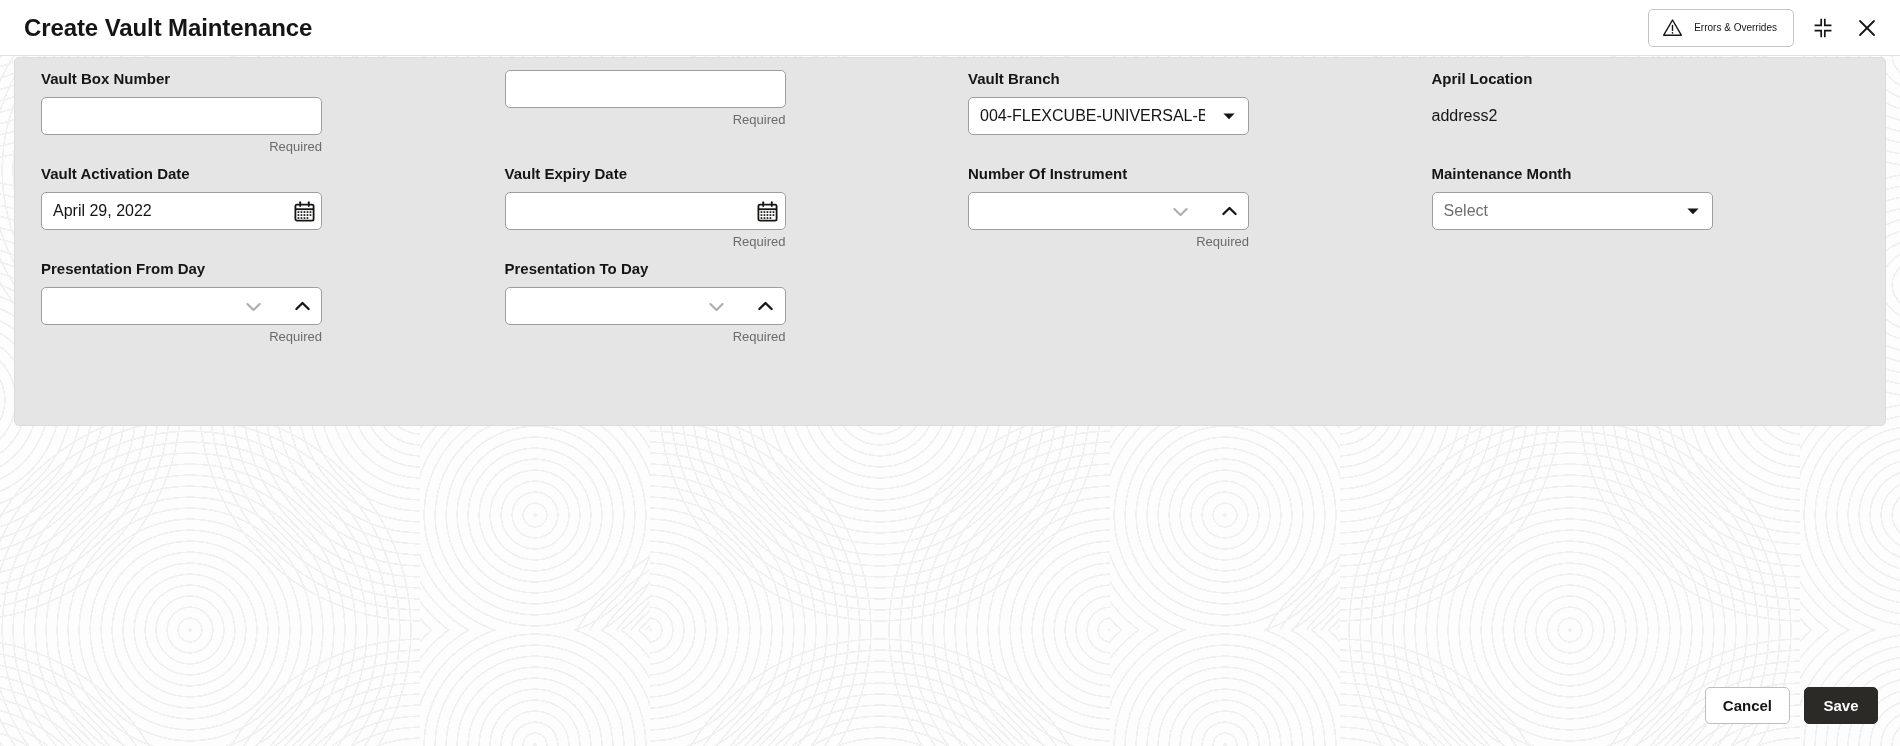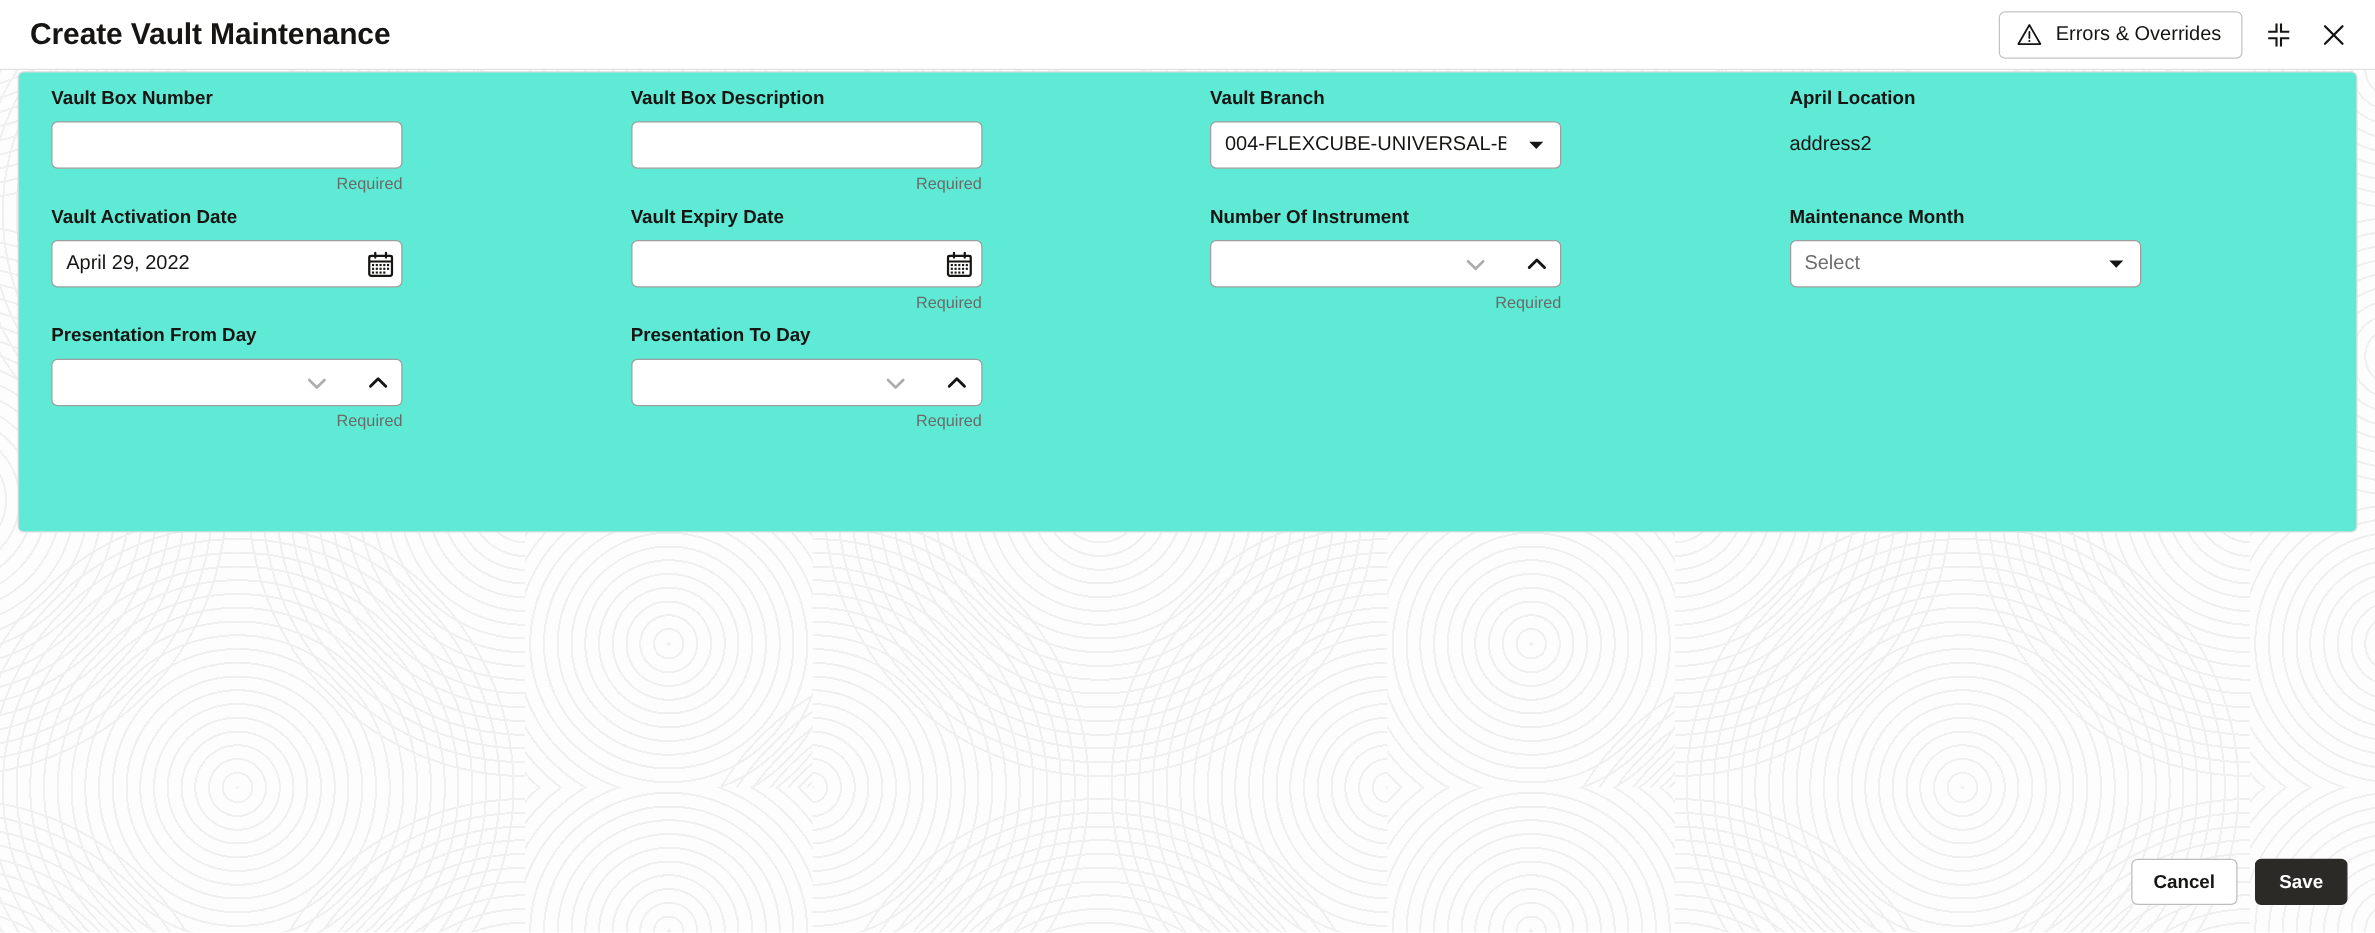--- a/index.html
+++ b/index.html
@@ -79,21 +79,21 @@
   }
   .eo-button {
     display: flex;
     align-items: center;
     gap: 11px;
     height: 38px;
     padding: 0 16px 0 13px;
     background: #ffffff;
     border: 1px solid #c4c4c4;
     border-radius: 5px;
-    font-size: 16px;
+    font-size: 10px;
     color: #161513;
     cursor: pointer;
     white-space: nowrap;
   }
   .icon-btn {
     width: 30px;
     height: 30px;
     display: flex;
     align-items: center;
     justify-content: center;
@@ -102,21 +102,21 @@
     border: none;
   }
 
   
   .card {
     position: absolute;
     left: 14px;
     top: 57px;
     width: 1872px;
     height: 369px;
-    background: #5eead4;
+    background: #e5e5e5;
     border: 1px solid #dcdcdc;
     border-radius: 5px;
     z-index: 10;
   }
   .grid {
     padding: 12px 8px 0 8px;
     display: grid;
     grid-template-columns: repeat(4, 1fr);
     grid-auto-rows: 95px;
   }
@@ -299,21 +299,20 @@
   <div class="card">
     <div class="grid" id="grid">
         <div class="field">
           <div class="field-label">Vault Box Number</div>
           <div class="control">
             <div class="control-text"></div>
           </div>
           <div class="required">Required</div>
         </div>
         <div class="field">
-          <div class="field-label">Vault Box Description</div>
           <div class="control">
             <div class="control-text"></div>
           </div>
           <div class="required">Required</div>
         </div>
         <div class="field">
           <div class="field-label">Vault Branch</div>
           <div class="control sel">
             <div class="control-text">004-FLEXCUBE-UNIVERSAL-B</div>
             <div class="adorn caret-adorn">

